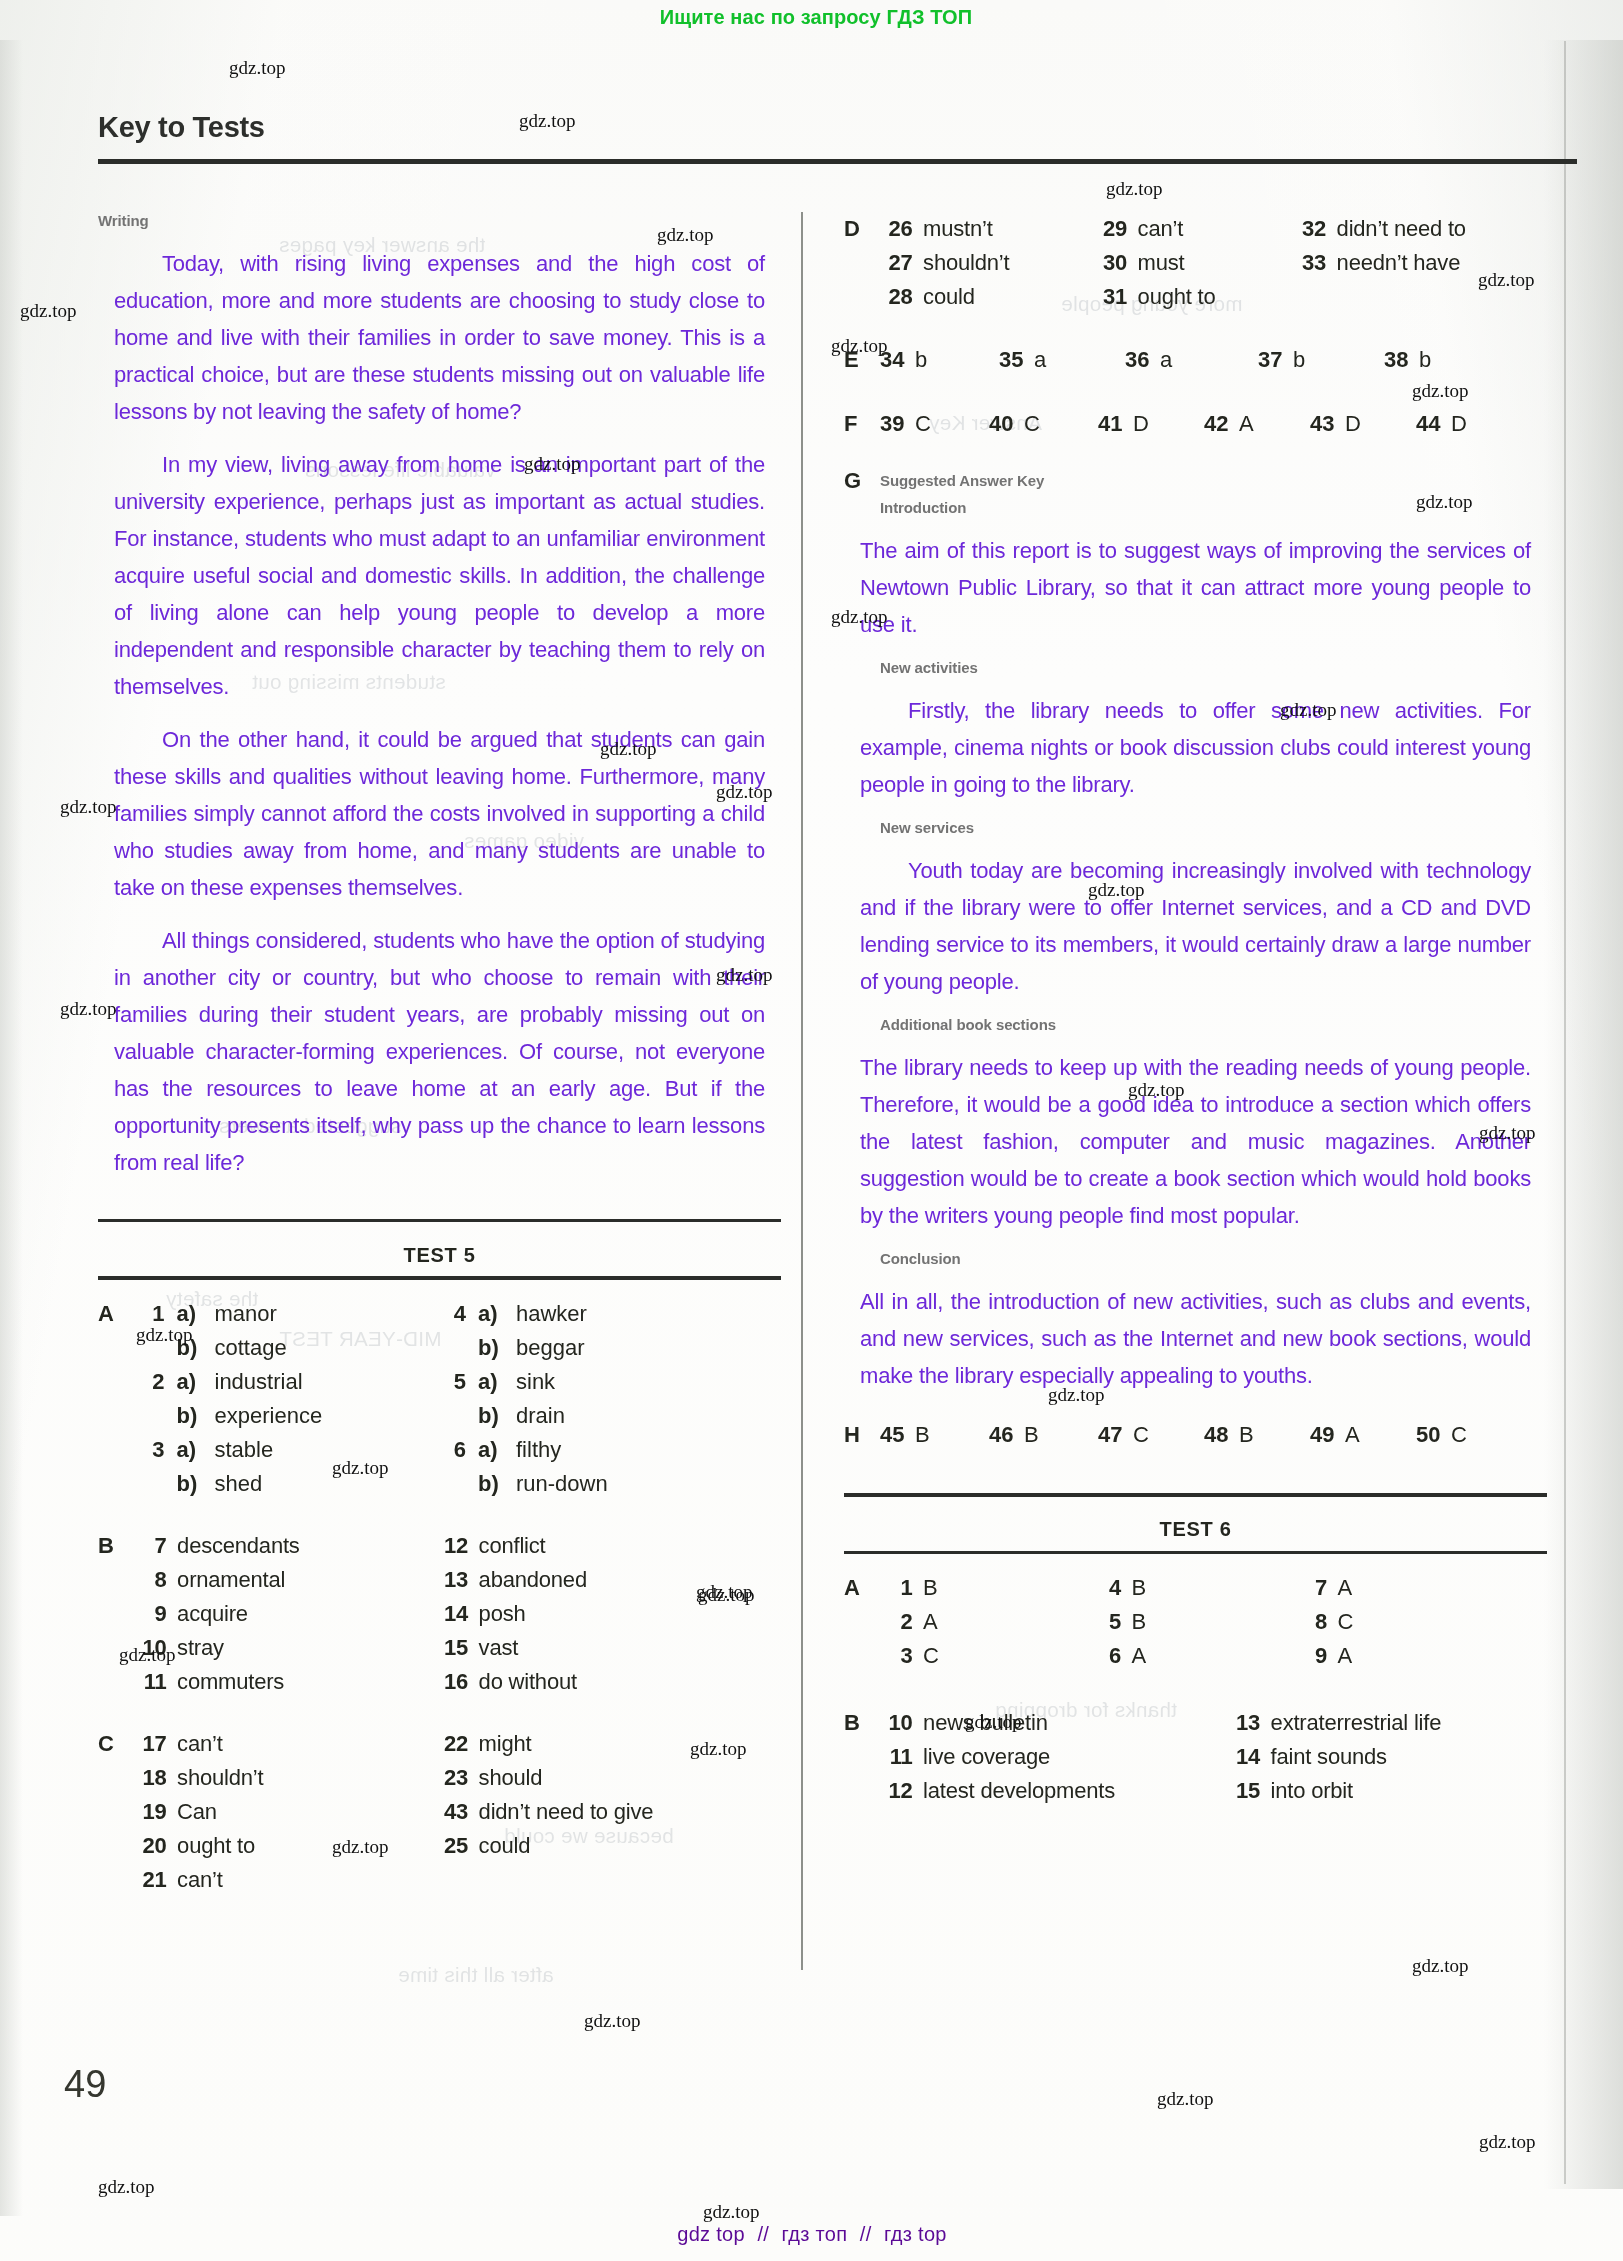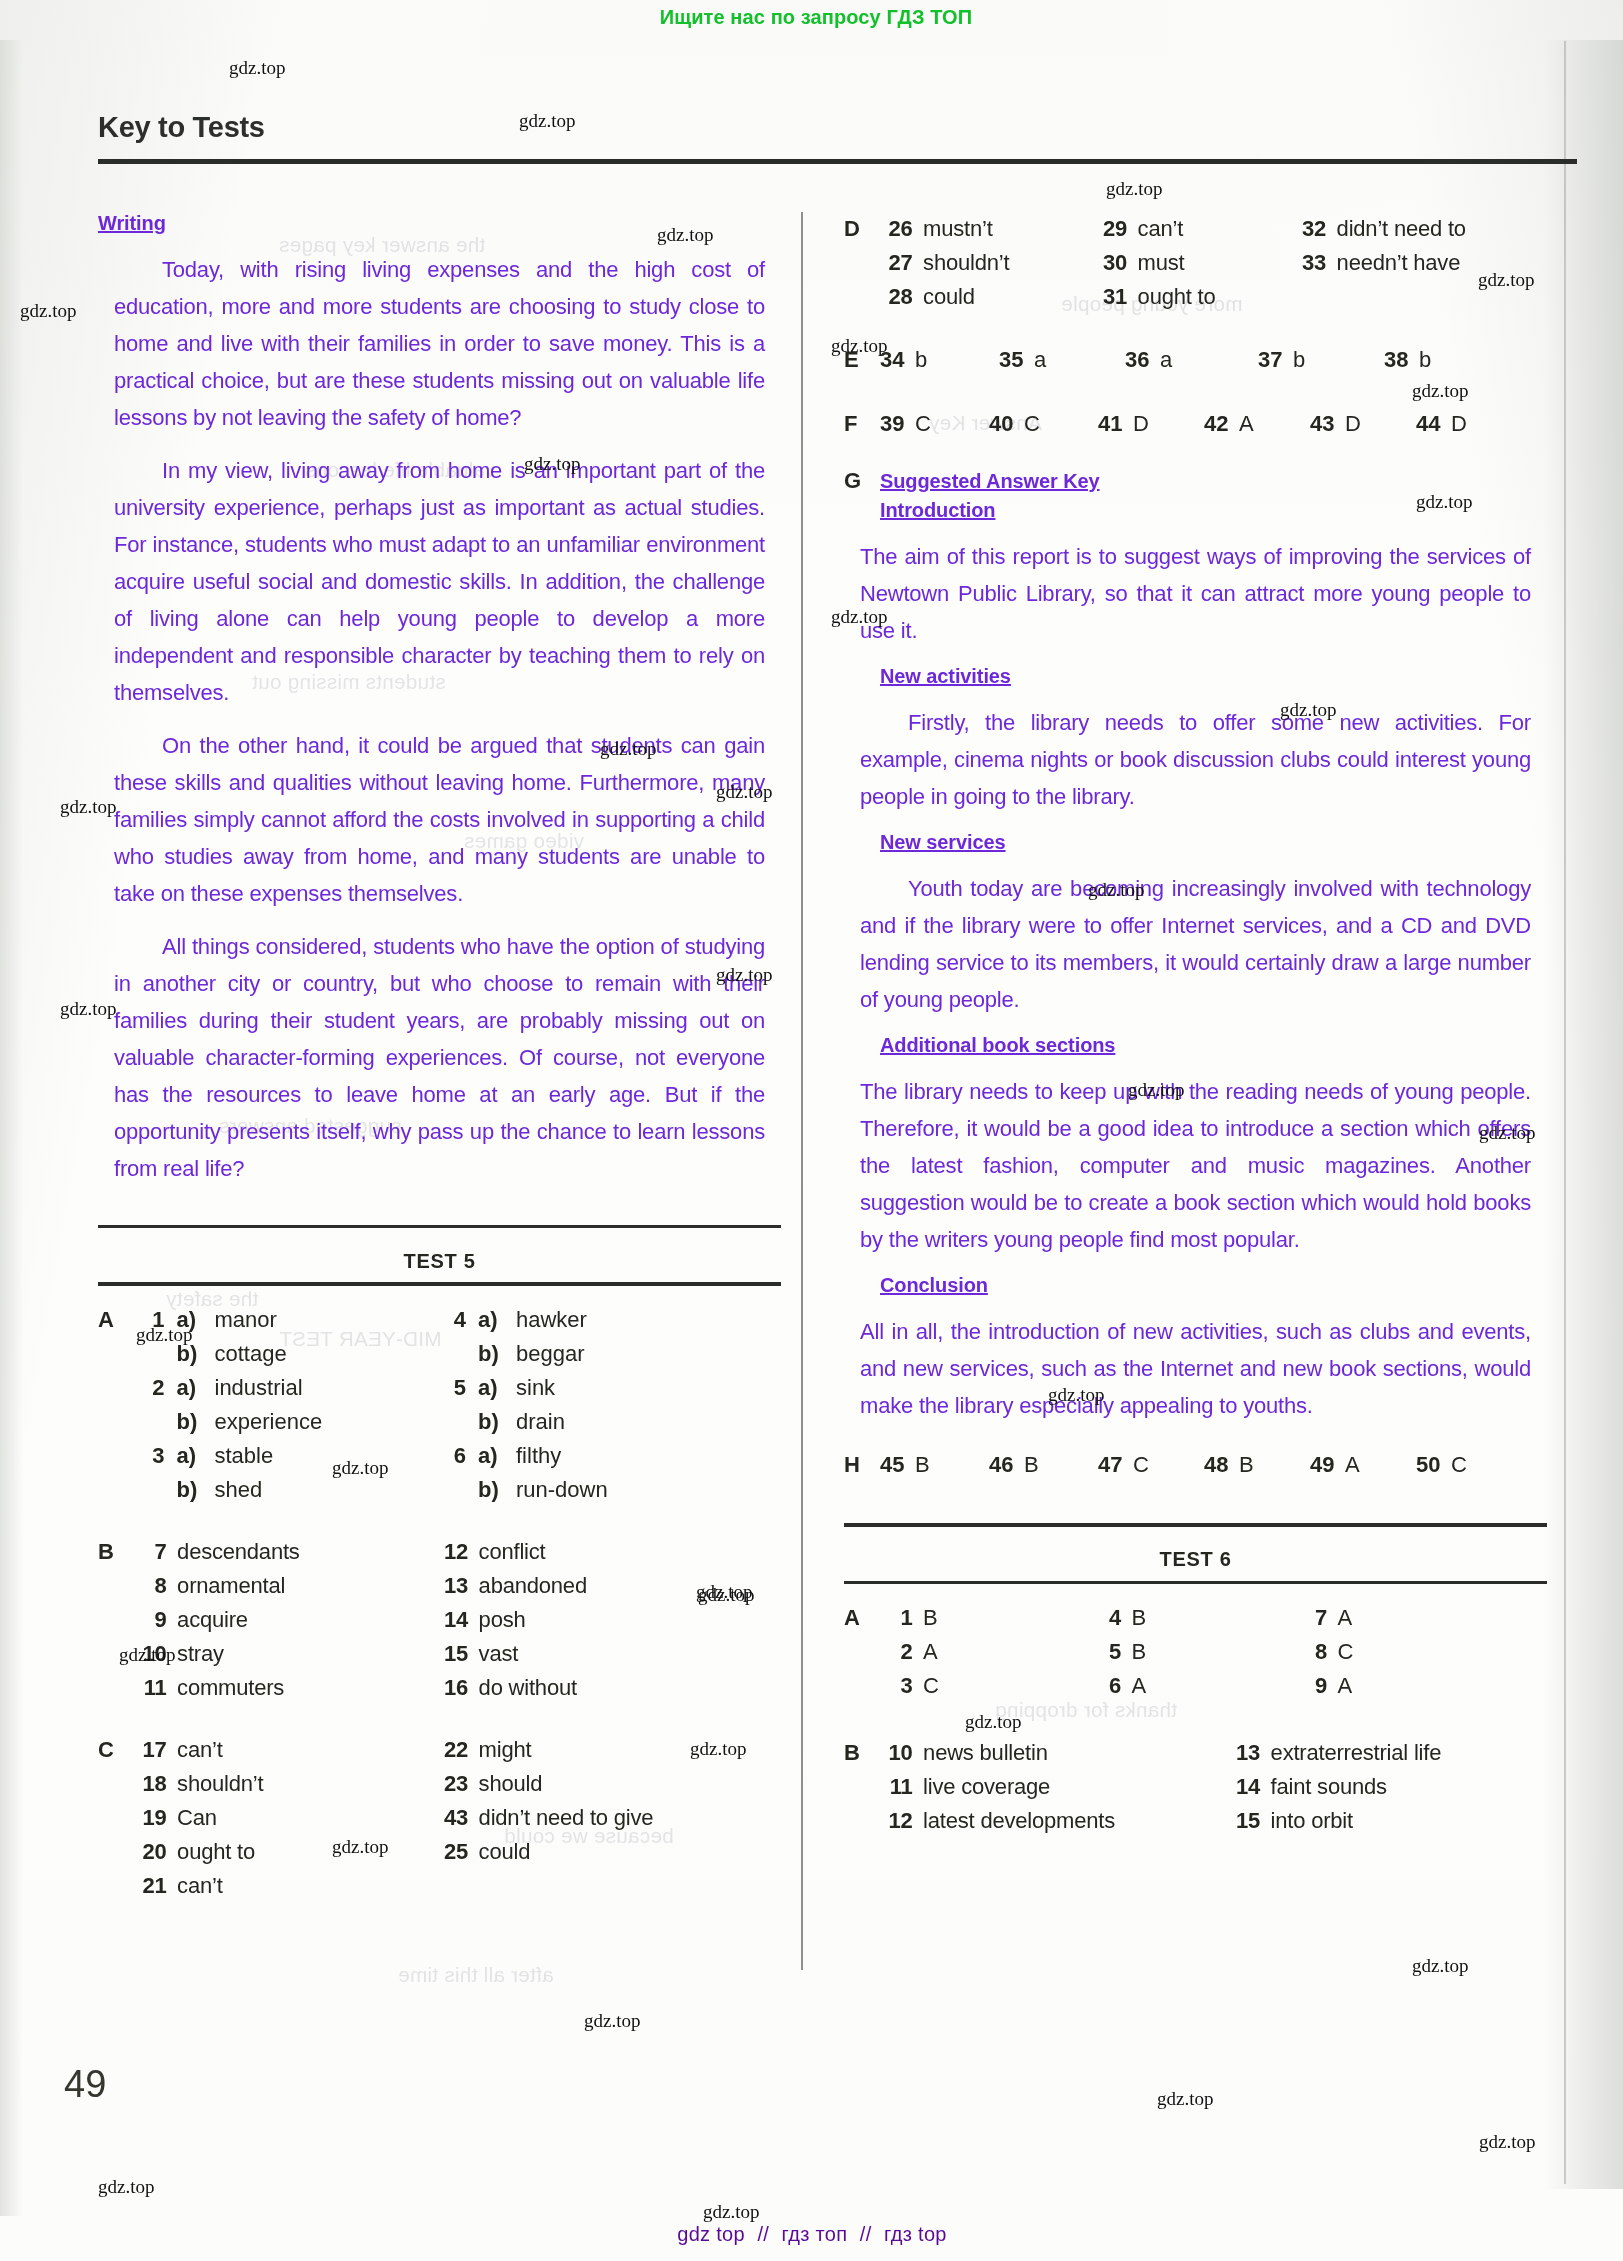--- a/index.html
+++ b/index.html
@@ -104,26 +104,25 @@
     left: 801px;
     top: 212px;
     width: 2px;
     height: 1758px;
     background: #8d908b;
   }
 
   
   .sec-head {
     font-family: "Liberation Sans", sans-serif;
-    font-size: 20px;
+    font-size: 15px;
     font-weight: 700;
-    color: #6d28d9;
+    color: #737373;
     margin: 0 0 4px 0;
     letter-spacing: -0.1px;
-    text-decoration: underline;
   }
   .para {
     font-family: "Liberation Sans", sans-serif;
     font-size: 22px;
     line-height: 37px;
     color: #6d28d9;
     margin: 16px;
     text-align: justify;
     text-indent: 48px;
     letter-spacing: -0.2px;

